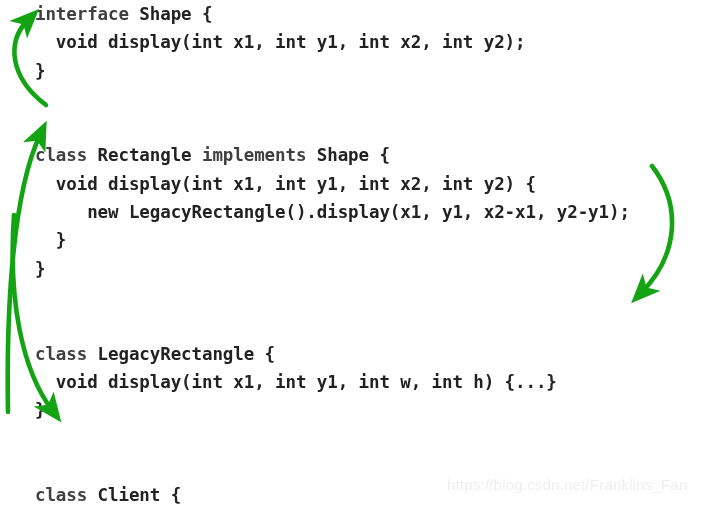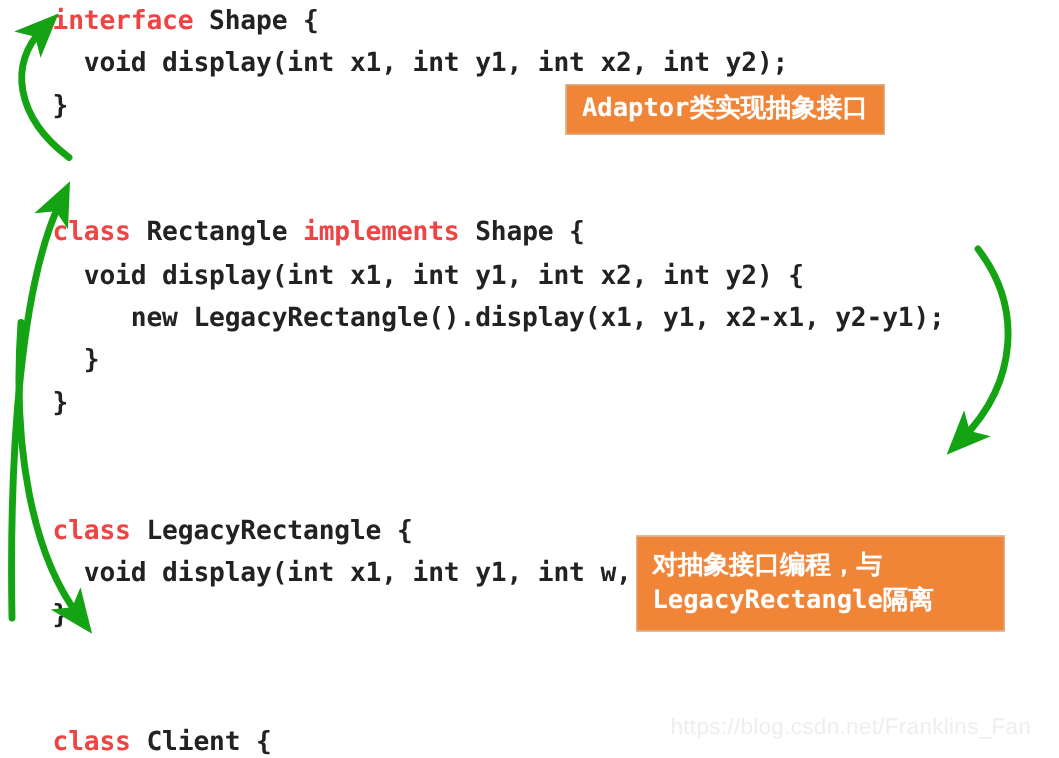--- a/index.html
+++ b/index.html
@@ -28,21 +28,21 @@
     color: #222222;
     white-space: pre;
     font-weight: 600;
     letter-spacing: -0.1px;
   }
   .code .ln {
     display: block;
     height: 28.3px;
     white-space: pre;
   }
-  .kw { color: #ef4444; }
+  .kw { color: #404040; }
 
   
   .label {
     position: absolute;
     box-sizing: border-box;
     background: #f08437;
     border: 1px solid #d9b08a;
     color: #ffffff;
     font-family: "DejaVu Sans Mono", "Liberation Mono", monospace;
     font-size: 17px;
@@ -96,23 +96,18 @@
 
     <path d="M 46,105 C 10,78 6,42 28,20" fill="none" stroke="#13a313" stroke-width="4.6" stroke-linecap="round" marker-end="url(#ahead)"></path>
 
     <path d="M 8,412 C 6,300 14,190 40,135" fill="none" stroke="#13a313" stroke-width="4.6" stroke-linecap="round" marker-end="url(#ahead)"></path>
 
     <path d="M 14,215 C 8,300 22,370 52,410" fill="none" stroke="#13a313" stroke-width="4.6" stroke-linecap="round" marker-end="url(#ahead)"></path>
 
     <path d="M 652,166 C 682,205 678,255 642,292" fill="none" stroke="#13a313" stroke-width="4.6" stroke-linecap="round" marker-end="url(#ahead)"></path>
   </svg>
 
-  <div class="label" id="label-1">Adaptor类实现抽象接口</div>
 
 
-  <div class="label" id="label-3">
-    <span class="l3line">对抽象接口编程，与</span>
-    <span class="l3line">LegacyRectangle隔离</span>
-  </div>
 
   <div id="watermark">https://blog.csdn.net/Franklins_Fan</div>
 
 </div>
 
 </body></html>

